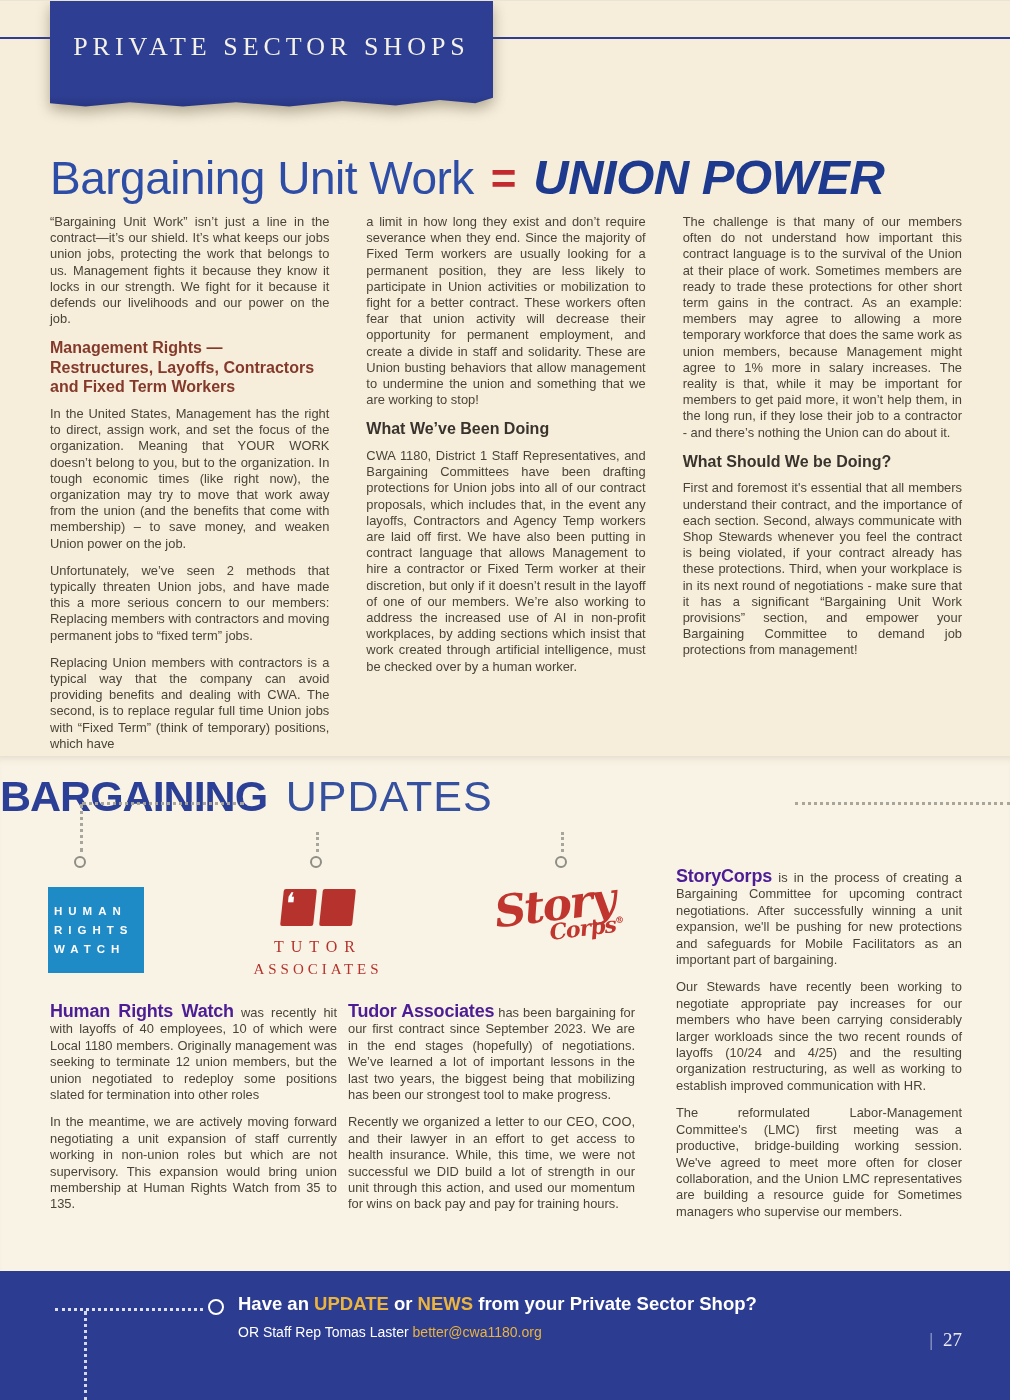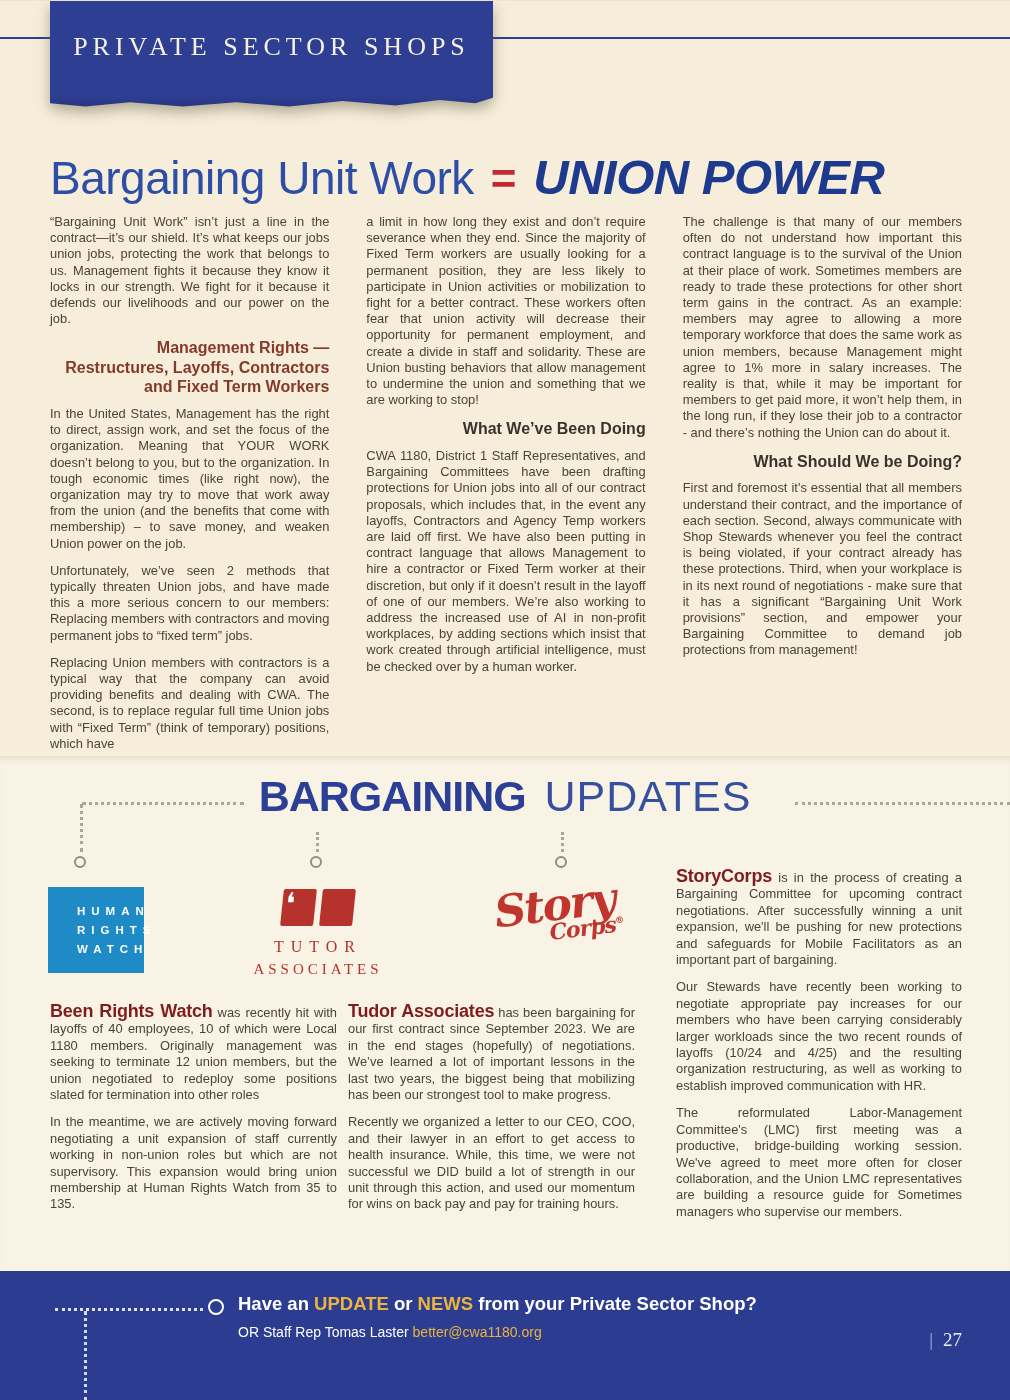--- a/index.html
+++ b/index.html
@@ -25,62 +25,62 @@
   .banner-label{color:#f4f1e6;font-family:"Liberation Serif","DejaVu Serif",serif;
     font-size:26px;letter-spacing:5px;font-weight:400;}
   .main-title{position:absolute;left:50px;top:148px;width:930px;white-space:nowrap;}
   .title-light{color:var(--title-blue-light);font-size:46px;font-weight:400;letter-spacing:-0.5px;}
   .title-equals{color:var(--title-red);font-size:44px;font-weight:800;margin:0 8px;}
   .title-bold{color:var(--title-blue-dark);font-size:49px;font-weight:800;letter-spacing:-0.5px;font-style:italic;}
   .article-columns{position:absolute;left:50px;top:213px;width:912px;display:flex;gap:37px;}
   .article-col{width:286px;color:var(--body-text);font-size:12.9px;line-height:16.2px;text-align:justify;}
   .article-col p{margin:0 0 11px;}
   .article-heading{font-size:16px;line-height:19.5px;font-weight:800;margin:4px 0 9px;
-    white-space:pre-line;text-align:right;}
+    white-space:pre-line;text-align:left;}
   .heading-red{color:var(--heading-red);}
   .heading-dark{color:var(--heading-dark);}
   
   .updates-section{position:absolute;left:0;top:755px;width:1010px;height:515px;background:var(--cream-bottom);
     box-shadow:inset 0 8px 10px -8px rgba(120,105,75,.25);}
-  .updates-title{position:absolute;left:0;top:16px;width:100%;text-align:center;white-space:nowrap;}
+  .updates-title{position:absolute;left:0;top:16px;width:100%;white-space:nowrap;}
   .updates-title-bold{color:var(--updates-blue);font-size:43px;font-weight:800;letter-spacing:-1px;}
   .updates-title-light{color:#34509f;font-size:43px;font-weight:400;margin-left:12px;letter-spacing:1px;}
   .hdot{position:absolute;height:0;border-top:3px dotted var(--dot-gray);}
   .hdot-left{left:82px;top:46px;width:162px;}
   .hdot-right{left:795px;top:46px;width:215px;}
   .vdot{position:absolute;width:0;border-left:3px dotted var(--dot-gray);}
   .vdot-1{left:80px;top:48px;height:48px;}
   .vdot-2{left:316px;top:76px;height:20px;}
   .vdot-3{left:561px;top:76px;height:20px;}
   .timeline-circle{position:absolute;width:12px;height:12px;border:2px solid #8f8e84;border-radius:50%;background:transparent;}
   .circle-1{left:74px;top:100px;}
   .circle-2{left:310px;top:100px;}
   .circle-3{left:555px;top:100px;}
   .hrw-logo{position:absolute;left:48px;top:131px;width:96px;height:86px;background:var(--hrw-blue);
-    display:flex;flex-direction:column;justify-content:center;gap:7px;padding-left:29px;}
+    display:flex;flex-direction:column;justify-content:center;gap:7px;padding-left:6px;}
   .hrw-line{color:#ffffff;font-size:11.5px;font-weight:700;letter-spacing:6px;}
   .tutor-logo{position:absolute;left:243px;top:133px;width:150px;text-align:center;}
   .tutor-marks{display:flex;justify-content:center;gap:6px;margin-bottom:12px;}
   .tutor-mark{width:33px;height:37px;background:var(--logo-red);border-radius:2px;transform:skewX(-6deg);
     display:flex;align-items:flex-start;justify-content:flex-start;overflow:hidden;}
   .tutor-quote{color:#ffffff;font-size:30px;line-height:30px;padding-left:3px;font-family:"DejaVu Sans",sans-serif;}
   .tutor-text{font-family:"Liberation Serif","DejaVu Serif",serif;color:var(--logo-red);}
   .tutor-line1{font-size:16px;letter-spacing:7px;margin-bottom:5px;}
   .tutor-line2{font-size:15px;letter-spacing:4px;}
   .story-logo{position:absolute;left:495px;top:122px;width:140px;transform:rotate(-7deg);
     font-family:"DejaVu Serif","Liberation Serif",serif;color:var(--story-red);}
   .story-word1{font-size:44px;font-style:italic;font-weight:700;letter-spacing:-2px;}
   .story-word2{font-size:22px;font-style:italic;font-weight:700;margin:-12px 0 0 52px;letter-spacing:-1px;}
   .story-reg{font-size:9px;vertical-align:super;}
   .shop-col{position:absolute;color:var(--body-text);font-size:12.9px;line-height:16.4px;text-align:justify;}
   .shop-col p{margin:0 0 11px;}
   .shop-col-1{left:50px;top:247px;width:287px;}
   .shop-col-2{left:348px;top:247px;width:287px;}
   .shop-col-3{left:676px;top:112px;width:286px;}
-  .shop-name{font-size:18px;font-weight:800;color:#7f1d1d;letter-spacing:-0.2px;}
+  .shop-name{font-size:18px;font-weight:800;color:#4c1d95;letter-spacing:-0.2px;}
   
   .footer{position:absolute;left:0;top:1270px;width:1010px;height:130px;background:var(--footer-blue);}
   .f-hdot{position:absolute;left:55px;top:37px;width:148px;height:0;border-top:3px dotted rgba(255,255,255,.85);}
   .f-circle{position:absolute;left:208px;top:28px;width:16px;height:16px;border:2px solid #ffffff;border-radius:50%;}
   .f-vdot{position:absolute;left:84px;top:40px;height:90px;width:0;border-left:3px dotted rgba(255,255,255,.8);}
   .f-text{position:absolute;left:238px;top:22px;color:#ffffff;}
   .f-headline{font-size:18.5px;font-weight:700;margin-bottom:9px;}
   .f-gold{color:var(--footer-gold);}
   .f-line{font-size:14px;margin-bottom:5px;}
   .f-bold{font-weight:700;}
@@ -162,21 +162,21 @@
       <div class="tutor-text tutor-line1">TUTOR</div>
       <div class="tutor-text tutor-line2">ASSOCIATES</div>
     </div>
 
     <div class="story-logo">
       <div class="story-word1">Story</div>
       <div class="story-word2"><span>Corps</span><span class="story-reg">®</span></div>
     </div>
 
     <div class="shop-col shop-col-1">
-      <p><span class="shop-name">Been Rights Watch</span> <span>was recently hit with layoffs of 40 employees, 10 of which were Local 1180 members. Originally management was seeking to terminate 12 union members, but the union negotiated to redeploy some positions slated for termination into other roles</span></p>
+      <p><span class="shop-name">Human Rights Watch</span> <span>was recently hit with layoffs of 40 employees, 10 of which were Local 1180 members. Originally management was seeking to terminate 12 union members, but the union negotiated to redeploy some positions slated for termination into other roles</span></p>
       <p>In the meantime, we are actively moving forward negotiating a unit expansion of staff currently working in non-union roles but which are not supervisory. This expansion would bring union membership at Human Rights Watch from 35 to 135.</p>
     </div>
 
     <div class="shop-col shop-col-2">
       <p><span class="shop-name">Tudor Associates</span> <span>has been bargaining for our first contract since September 2023. We are in the end stages (hopefully) of negotiations. We’ve learned a lot of important lessons in the last two years, the biggest being that mobilizing has been our strongest tool to make progress.</span></p>
       <p>Recently we organized a letter to our CEO, COO, and their lawyer in an effort to get access to health insurance. While, this time, we were not successful we DID build a lot of strength in our unit through this action, and used our momentum for wins on back pay and pay for training hours.</p>
     </div>
 
     <div class="shop-col shop-col-3">
       <p><span class="shop-name">StoryCorps</span> <span>is in the process of creating a Bargaining Committee for upcoming contract negotiations. After successfully winning a unit expansion, we'll be pushing for new protections and safeguards for Mobile Facilitators as an important part of bargaining.</span></p>

